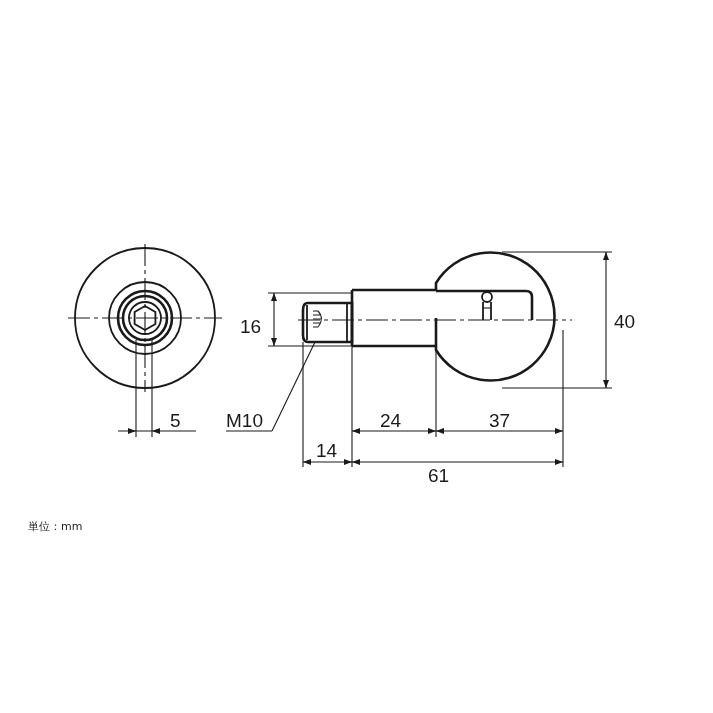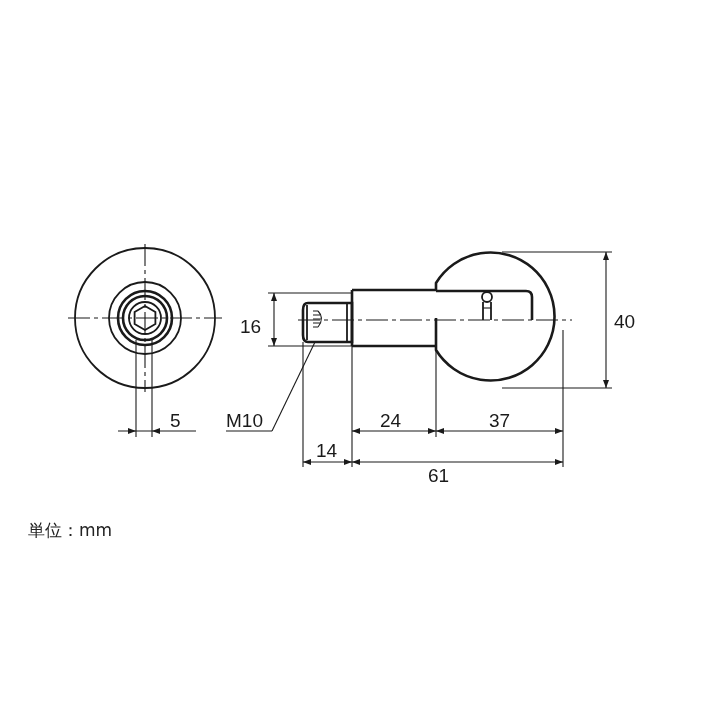--- a/index.html
+++ b/index.html
@@ -5,21 +5,21 @@
   html, body { margin: 0; padding: 0; background: #ffffff; }
   body { width: 713px; height: 713px; position: relative; overflow: hidden; }
   #drawing { position: absolute; left: 0; top: 0; width: 713px; height: 713px; }
   .thick { stroke: #1a1a1a; stroke-width: 2.6; fill: none; }
   .med { stroke: #1a1a1a; stroke-width: 1.8; fill: none; }
   .thin { stroke: #1a1a1a; stroke-width: 1.1; fill: none; }
   .center { stroke: #1a1a1a; stroke-width: 1.1; fill: none; stroke-dasharray: 22 4 4 4; }
   .dimtext { font-family: "Liberation Sans", sans-serif; font-size: 19px; fill: #1a1a1a; }
   .unit-label {
     position: absolute; left: 28px; top: 519px;
-    font-family: "DejaVu Sans", sans-serif; font-size: 17px; color: #222;
+    font-family: "DejaVu Sans", sans-serif; font-size: 11px; color: #222;
   }
 </style>
 </head>
 <body>
 
 <svg id="drawing" viewBox="0 0 713 713" xmlns="http://www.w3.org/2000/svg">
 
   <g>
     <circle class="med" cx="145" cy="318" r="70"></circle>
     <circle class="med" cx="145" cy="318" r="36"></circle>

